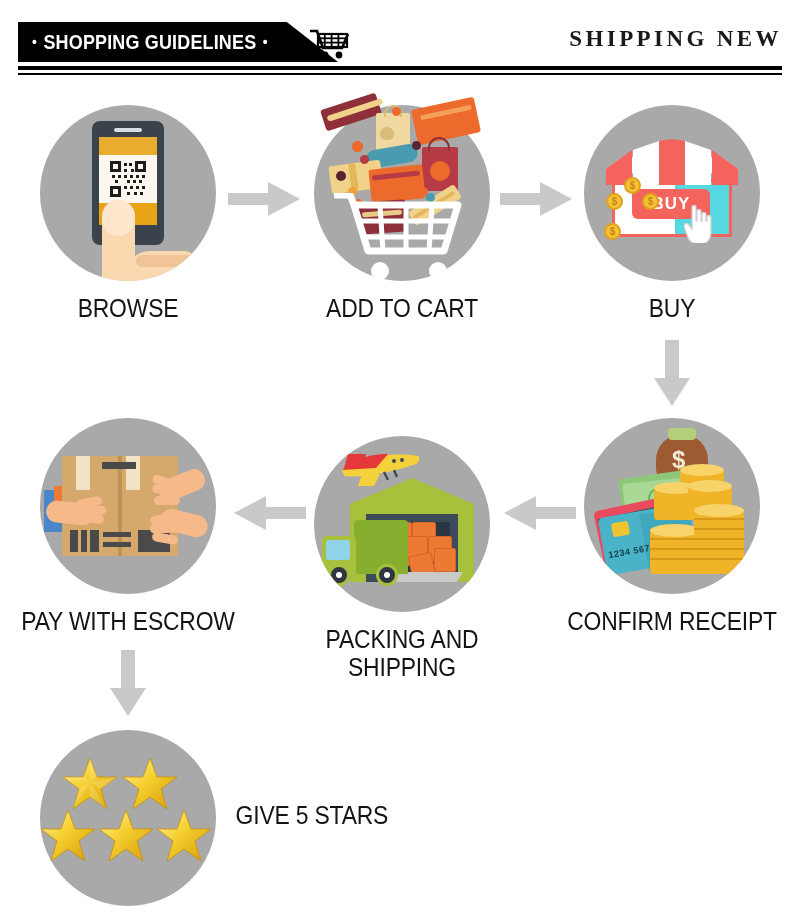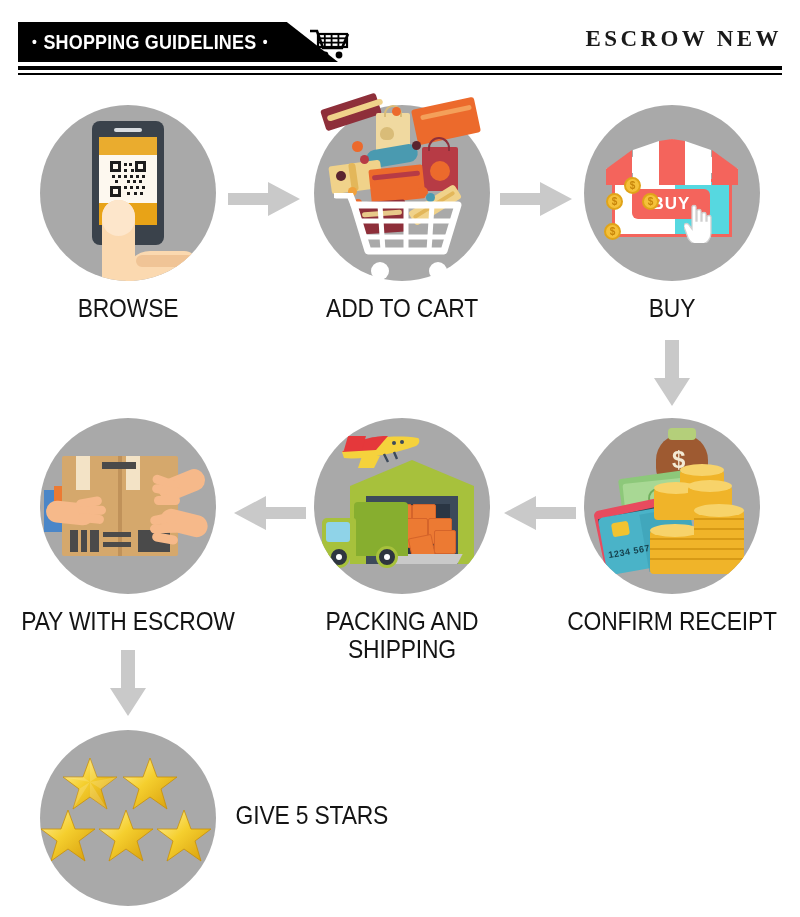--- a/index.html
+++ b/index.html
@@ -151,21 +151,21 @@
         <line x1="16.8" y1="8" x2="16.8" y2="21" stroke="#000" stroke-width="1.8"></line>
         <line x1="23.6" y1="8" x2="23.6" y2="21" stroke="#000" stroke-width="1.8"></line>
         <line x1="30.4" y1="8" x2="30.4" y2="21" stroke="#000" stroke-width="1.8"></line>
         <line x1="10" y1="12.3" x2="39" y2="12.3" stroke="#000" stroke-width="1.8"></line>
         <line x1="10" y1="16.6" x2="38" y2="16.6" stroke="#000" stroke-width="1.8"></line>
         <circle cx="17" cy="29" r="3.4" fill="#000"></circle>
         <circle cx="31" cy="29" r="3.4" fill="#000"></circle>
       </svg>
     </div>
 
-    <div class="brand">ESCROW NEW</div>
+    <div class="brand">SHIPPING NEW</div>
 
     <div class="rule-thick"></div>
     <div class="rule-thin"></div>
   </div>
 
   <div class="step" style="left:40px; top:105px; width:176px; height:176px;">
     <div class="circle">
       <div class="art">
         <div class="ph-body"></div>
         <div class="ph-speaker"></div>
@@ -364,21 +364,21 @@
     </div>
     <div class="step-label wide" style="left:-62px; top:190px;">CONFIRM RECEIPT</div>
   </div>
 
   <div class="arrow" style="left:502px; top:492px;">
     <svg width="74" height="42" viewBox="0 0 74 42">
       <path d="M74 15 H34 L34 4 L2 21 L34 38 L34 27 H74 Z" fill="#c9c9c9"></path>
     </svg>
   </div>
 
-  <div class="step" style="left:314px; top:418px; width:176px; height:176px;">
+  <div class="step" style="left:314px; top:436px; width:176px; height:176px;">
     <div class="circle">
       <div class="art">
         <div class="wh-roof"></div>
         <div class="wh-body"></div>
         <div class="wh-door"></div>
         <div style="left:60px; top:86px; width:76px; height:52px; background:#2a3644;"></div>
 
         <div class="obox" style="left:72px; top:86px; width:26px; height:34px;"></div>
         <div class="obox" style="left:98px; top:86px; width:24px; height:34px;"></div>
         <div class="obox" style="left:92px; top:100px; width:22px; height:30px;"></div>

